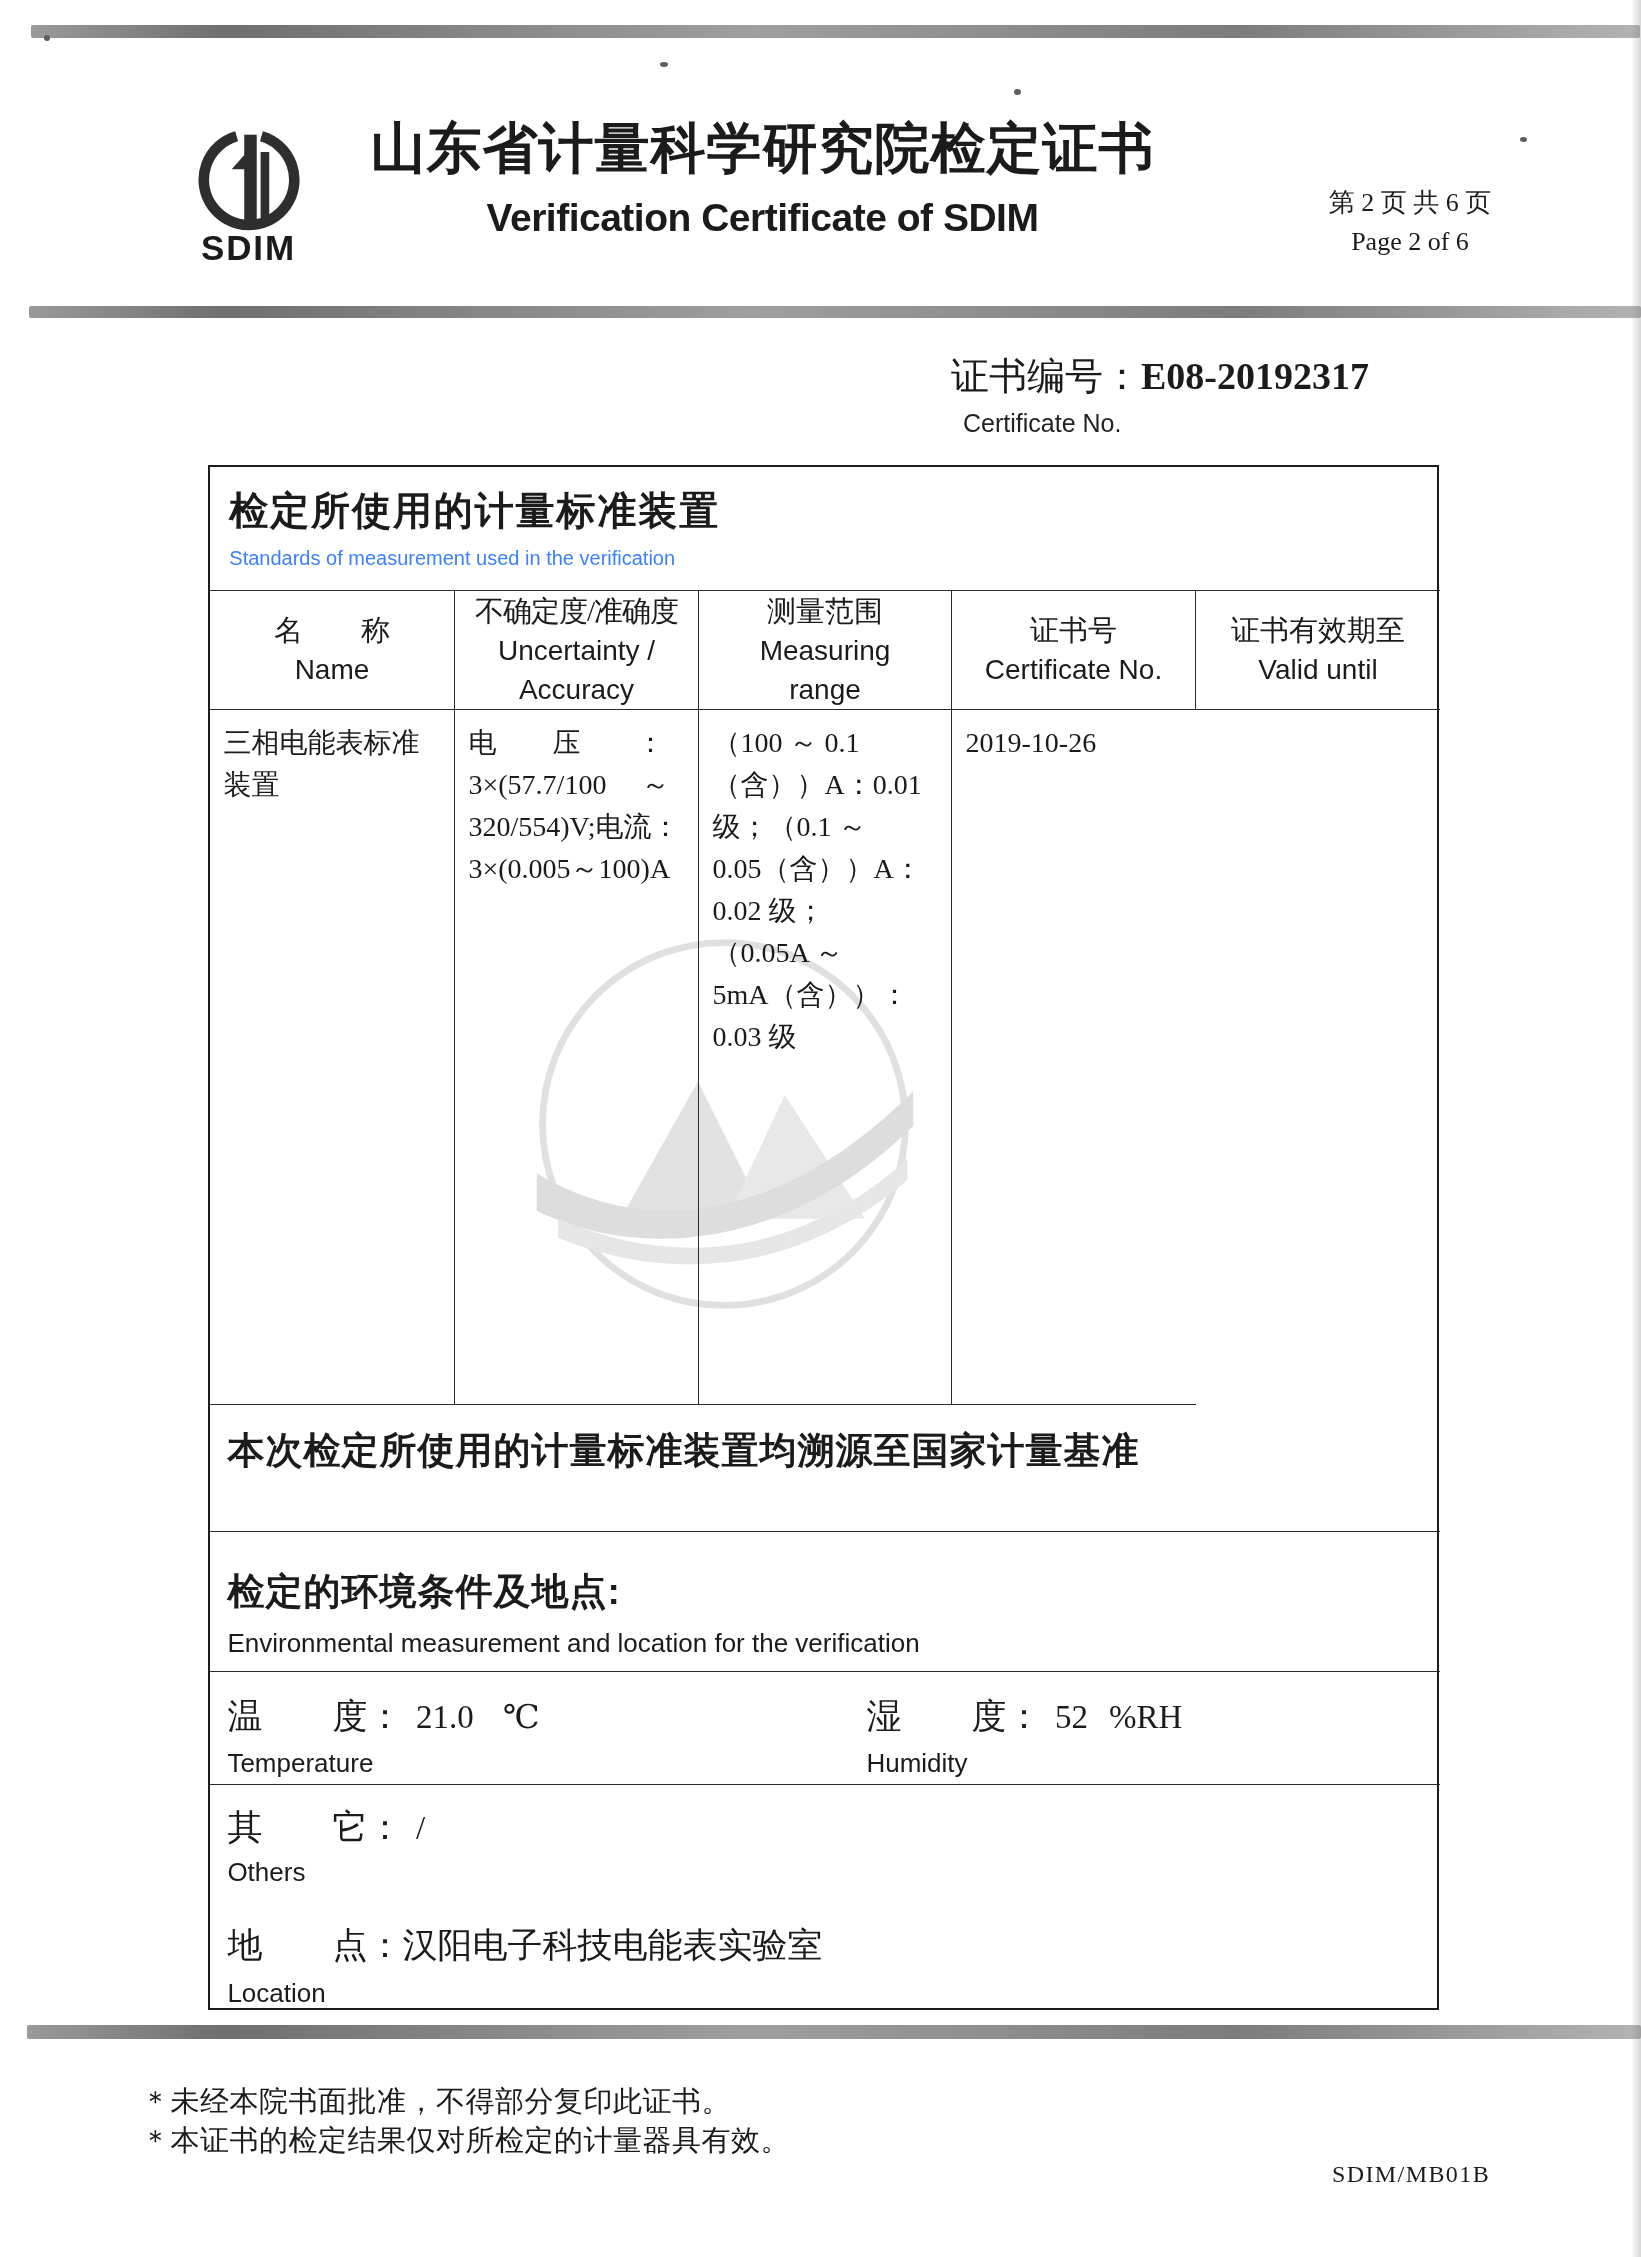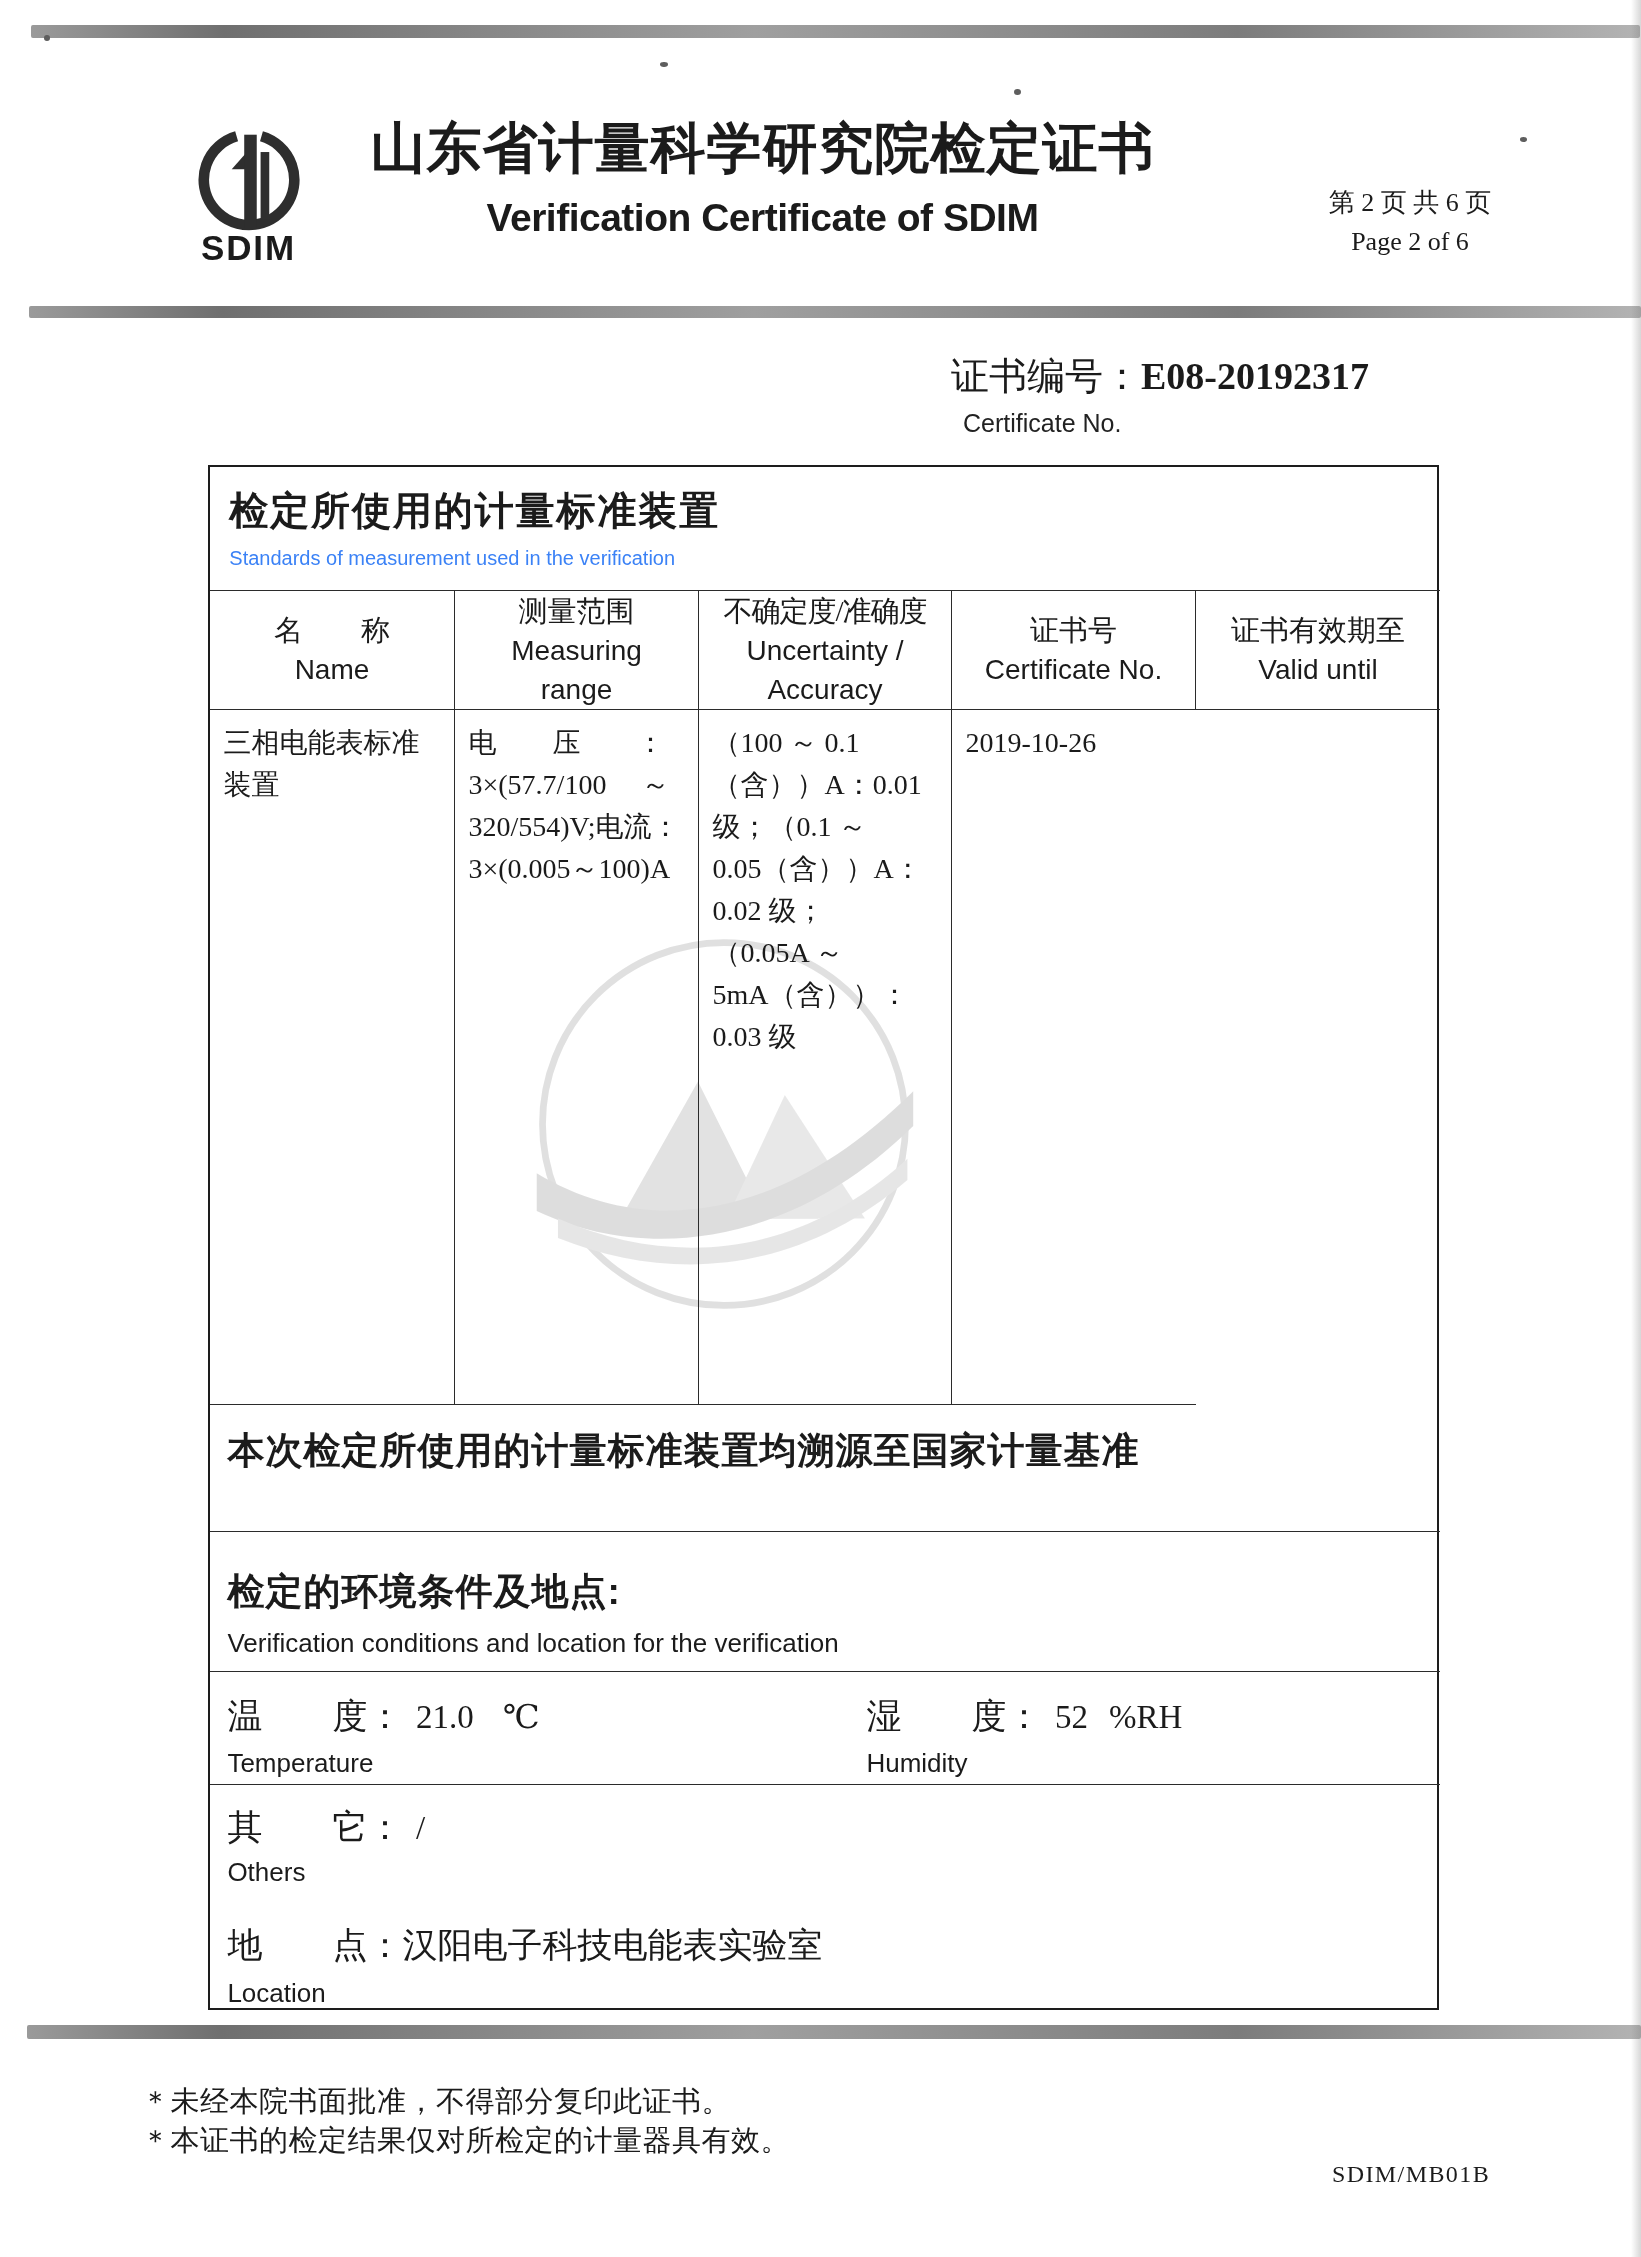--- a/index.html
+++ b/index.html
@@ -115,28 +115,28 @@
     <div class="span5 bb t-section">
       <div class="sec-zh f-hei">检定所使用的计量标准装置</div>
       <div class="sec-en f-hei">Standards of measurement used in the verification</div>
     </div>
 
     <div class="t-h br bb">
       <div class="f-song">名　　称</div>
       <div class="en pre">Name</div>
     </div>
     <div class="t-h br bb">
+      <div class="f-song tight">不确定度/准确度</div>
+      <div class="en pre">Uncertainty /
+Accuracy</div>
+    </div>
+    <div class="t-h br bb">
       <div class="f-song">测量范围</div>
       <div class="en pre">Measuring
 range</div>
-    </div>
-    <div class="t-h br bb">
-      <div class="f-song tight">不确定度/准确度</div>
-      <div class="en pre">Uncertainty /
-Accuracy</div>
     </div>
     <div class="t-h br bb">
       <div class="f-song">证书号</div>
       <div class="en pre">Certificate No.</div>
     </div>
     <div class="t-h bb">
       <div class="f-song">证书有效期至</div>
       <div class="en pre">Valid until</div>
     </div>
 
@@ -155,21 +155,21 @@
 5mA（含））：
 0.03 级</div>
     <div class="t-d bb f-song">2019-10-26</div>
 
     <div class="span5 bb t-traced">
       <div class="zh f-hei">本次检定所使用的计量标准装置均溯源至国家计量基准</div>
     </div>
 
     <div class="span5 bb t-env">
       <div class="zh f-hei">检定的环境条件及地点:</div>
-      <div class="en f-hei">Verification conditions and location for the verification</div>
+      <div class="en f-hei">Environmental measurement and location for the verification</div>
     </div>
 
     <div class="span5 bb t-temp f-hei">
       <div style="width:639px;">
         <div>
           <span class="cond-label">温　　度：</span><span class="cond-value">21.0</span><span class="cond-unit">℃</span>
         </div>
         <div class="cond-en">Temperature</div>
       </div>
       <div>

